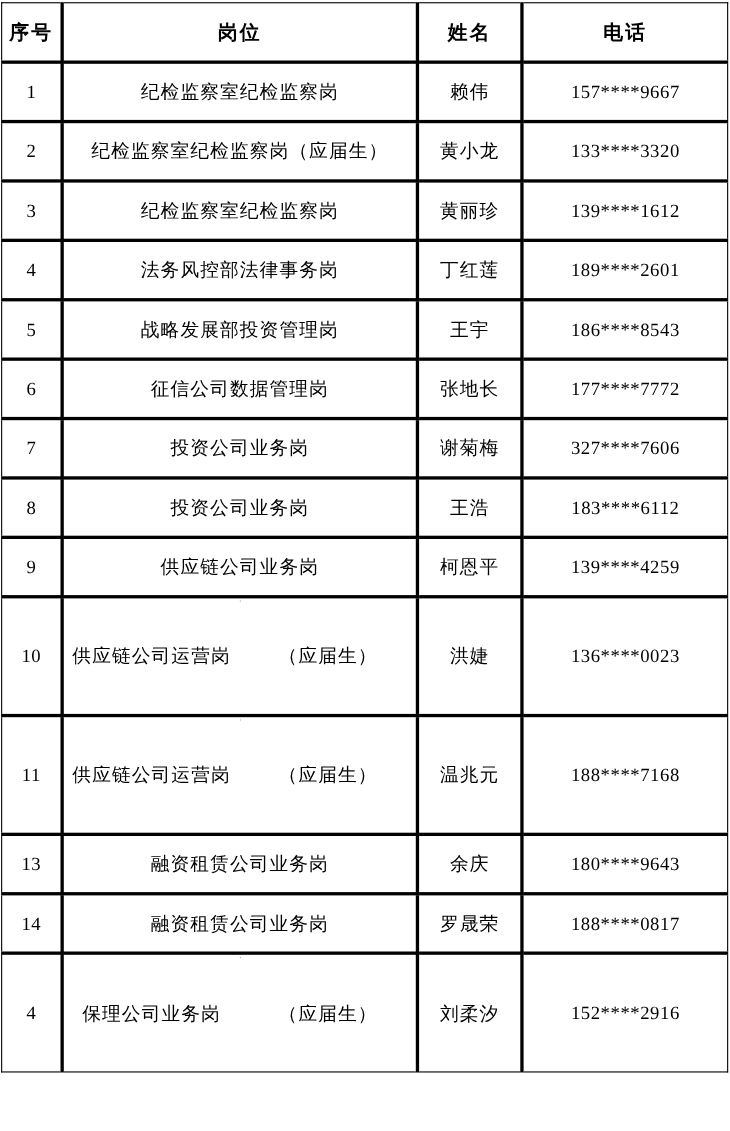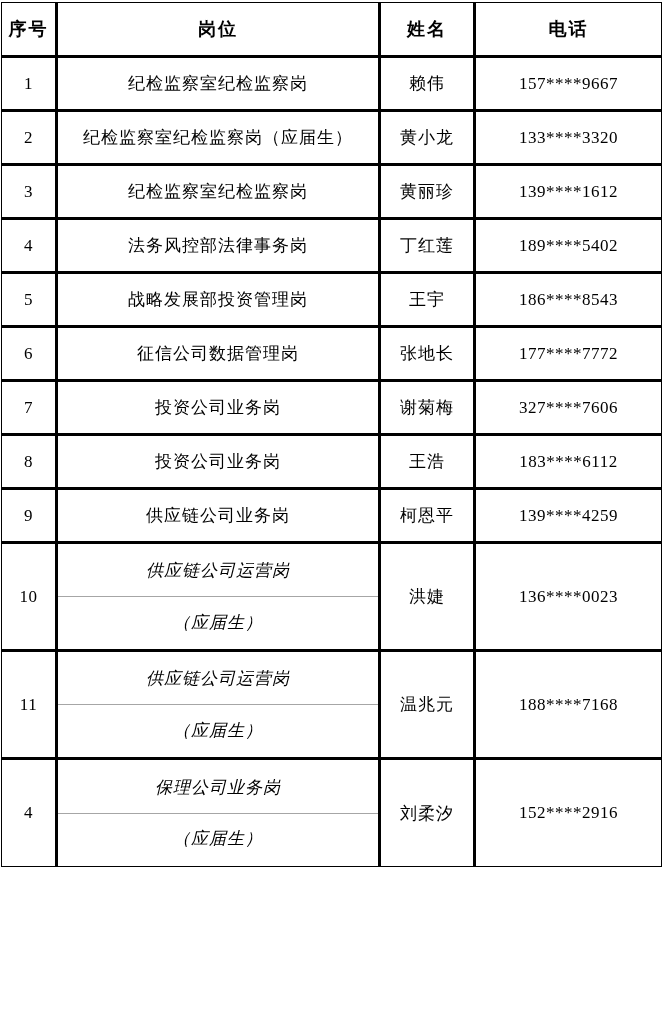--- a/index.html
+++ b/index.html
@@ -41,24 +41,23 @@
   }
   tr.r54 { height: 54px; }
   tr.r108 { height: 108px; }
 
   td.no-cell, td.phone-cell {
     letter-spacing: 0.5px;
     font-size: 17px;
   }
   .pos-stack {
     display: flex;
-    flex-direction: column;
+    flex-direction: row;
     height: 102px;
     width: 100%;
-    font-style: italic;
   }
   .pos-line {
     flex: 1 1 0;
     display: flex;
     align-items: center;
     justify-content: center;
   }
   .pos-divider {
     height: 1px;
     width: 100%;
@@ -100,21 +99,21 @@
     <tr class="r54">
       <td class="no-cell">3</td>
       <td class="pos-cell">纪检监察室纪检监察岗</td>
       <td class="name-cell">黄丽珍</td>
       <td class="phone-cell">139****1612</td>
     </tr>
     <tr class="r54">
       <td class="no-cell">4</td>
       <td class="pos-cell">法务风控部法律事务岗</td>
       <td class="name-cell">丁红莲</td>
-      <td class="phone-cell">189****5402</td>
+      <td class="phone-cell">189****2601</td>
     </tr>
     <tr class="r54">
       <td class="no-cell">5</td>
       <td class="pos-cell">战略发展部投资管理岗</td>
       <td class="name-cell">王宇</td>
       <td class="phone-cell">186****8543</td>
     </tr>
     <tr class="r54">
       <td class="no-cell">6</td>
       <td class="pos-cell">征信公司数据管理岗</td>
@@ -156,20 +155,32 @@
       <td class="pos-cell">
         <div class="pos-stack">
           <div class="pos-line">供应链公司运营岗</div>
           <div class="pos-divider"></div>
           <div class="pos-line">（应届生）</div>
         </div>
       </td>
       <td class="name-cell">温兆元</td>
       <td class="phone-cell">188****7168</td>
     </tr>
+    <tr class="r54">
+      <td class="no-cell">13</td>
+      <td class="pos-cell">融资租赁公司业务岗</td>
+      <td class="name-cell">余庆</td>
+      <td class="phone-cell">180****9643</td>
+    </tr>
+    <tr class="r54">
+      <td class="no-cell">14</td>
+      <td class="pos-cell">融资租赁公司业务岗</td>
+      <td class="name-cell">罗晟荣</td>
+      <td class="phone-cell">188****0817</td>
+    </tr>
     <tr class="r108">
       <td class="no-cell">4</td>
       <td class="pos-cell">
         <div class="pos-stack">
           <div class="pos-line">保理公司业务岗</div>
           <div class="pos-divider"></div>
           <div class="pos-line">（应届生）</div>
         </div>
       </td>
       <td class="name-cell">刘柔汐</td>

